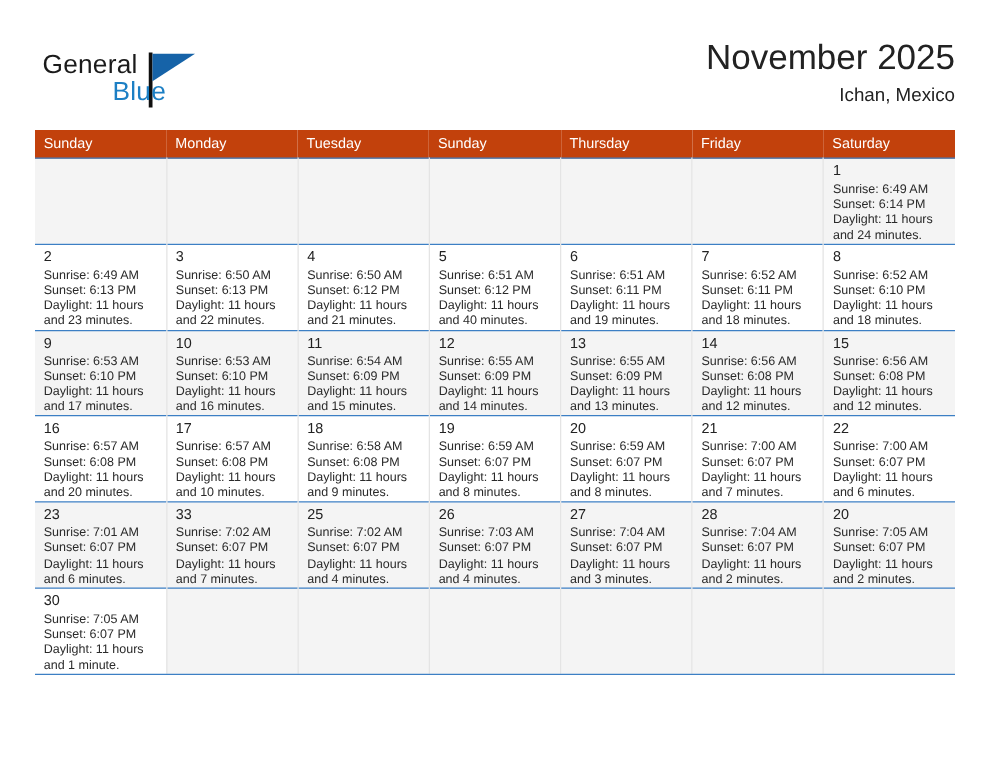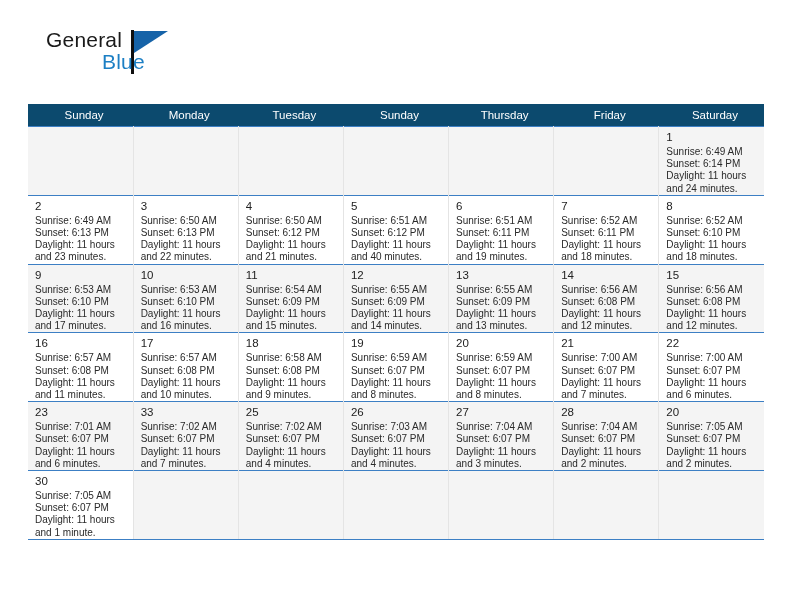--- a/index.html
+++ b/index.html
@@ -25,24 +25,23 @@
   .header {
     position: absolute;
     left: 28px;
     top: 28px;
     width: 736px;
     height: 72px;
   }
   .brand {
     position: absolute;
     left: 6px;
-    top: 0;
+    top: 12px;
     width: 180px;
     height: 58px;
-    margin-left: 12px;
   }
   .brand-general {
     position: absolute;
     left: 0;
     top: 0;
     font-size: 21px;
     letter-spacing: 0.2px;
     color: #1a1a1a;
     line-height: 24px;
     font-family: "Liberation Sans", sans-serif;
@@ -100,25 +99,25 @@
   
   .calendar {
     position: absolute;
     left: 28px;
     top: 104px;
     width: 736px;
     border-collapse: collapse;
     table-layout: fixed;
   }
   .calendar th {
-    background: #0c4a6e;
+    background: #c2410c;
     color: #ffffff;
     font-weight: normal;
     font-size: 11.5px;
-    text-align: center;
+    text-align: left;
     padding: 5px 0 5px 7px;
     height: 12px;
     border: none;
     font-family: "Liberation Sans", sans-serif;
   }
   .calendar td {
     width: 105.14px;
     height: 66px;
     vertical-align: top;
     padding: 0;
@@ -171,20 +170,22 @@
   <div class="header">
 
     <div class="brand">
       <span class="brand-general">General</span>
       <span class="brand-flagpole"></span>
       <span class="brand-flag"></span>
       <span class="brand-blue">Blue</span>
     </div>
 
     <div class="title-block">
+      <div class="cal-title">November 2025</div>
+      <div class="cal-subtitle">Ichan, Mexico</div>
     </div>
 
   </div>
 
   <table class="calendar">
     <thead>
       <tr>
         <th>Sunday</th>
         <th>Monday</th>
         <th>Tuesday</th>
@@ -373,21 +374,21 @@
           </td>
         </tr>
         <tr>
           <td>
             <div class="cell-inner">
               <div class="daynum">16</div>
               <div class="dayinfo">
                 <div>Sunrise: 6:57 AM</div>
                 <div>Sunset: 6:08 PM</div>
                 <div>Daylight: 11 hours</div>
-                <div>and 11 minutes.</div>
+                <div>and 20 minutes.</div>
               </div>
             </div>
           </td>
           <td>
             <div class="cell-inner">
               <div class="daynum">17</div>
               <div class="dayinfo">
                 <div>Sunrise: 6:57 AM</div>
                 <div>Sunset: 6:08 PM</div>
                 <div>Daylight: 11 hours</div>

